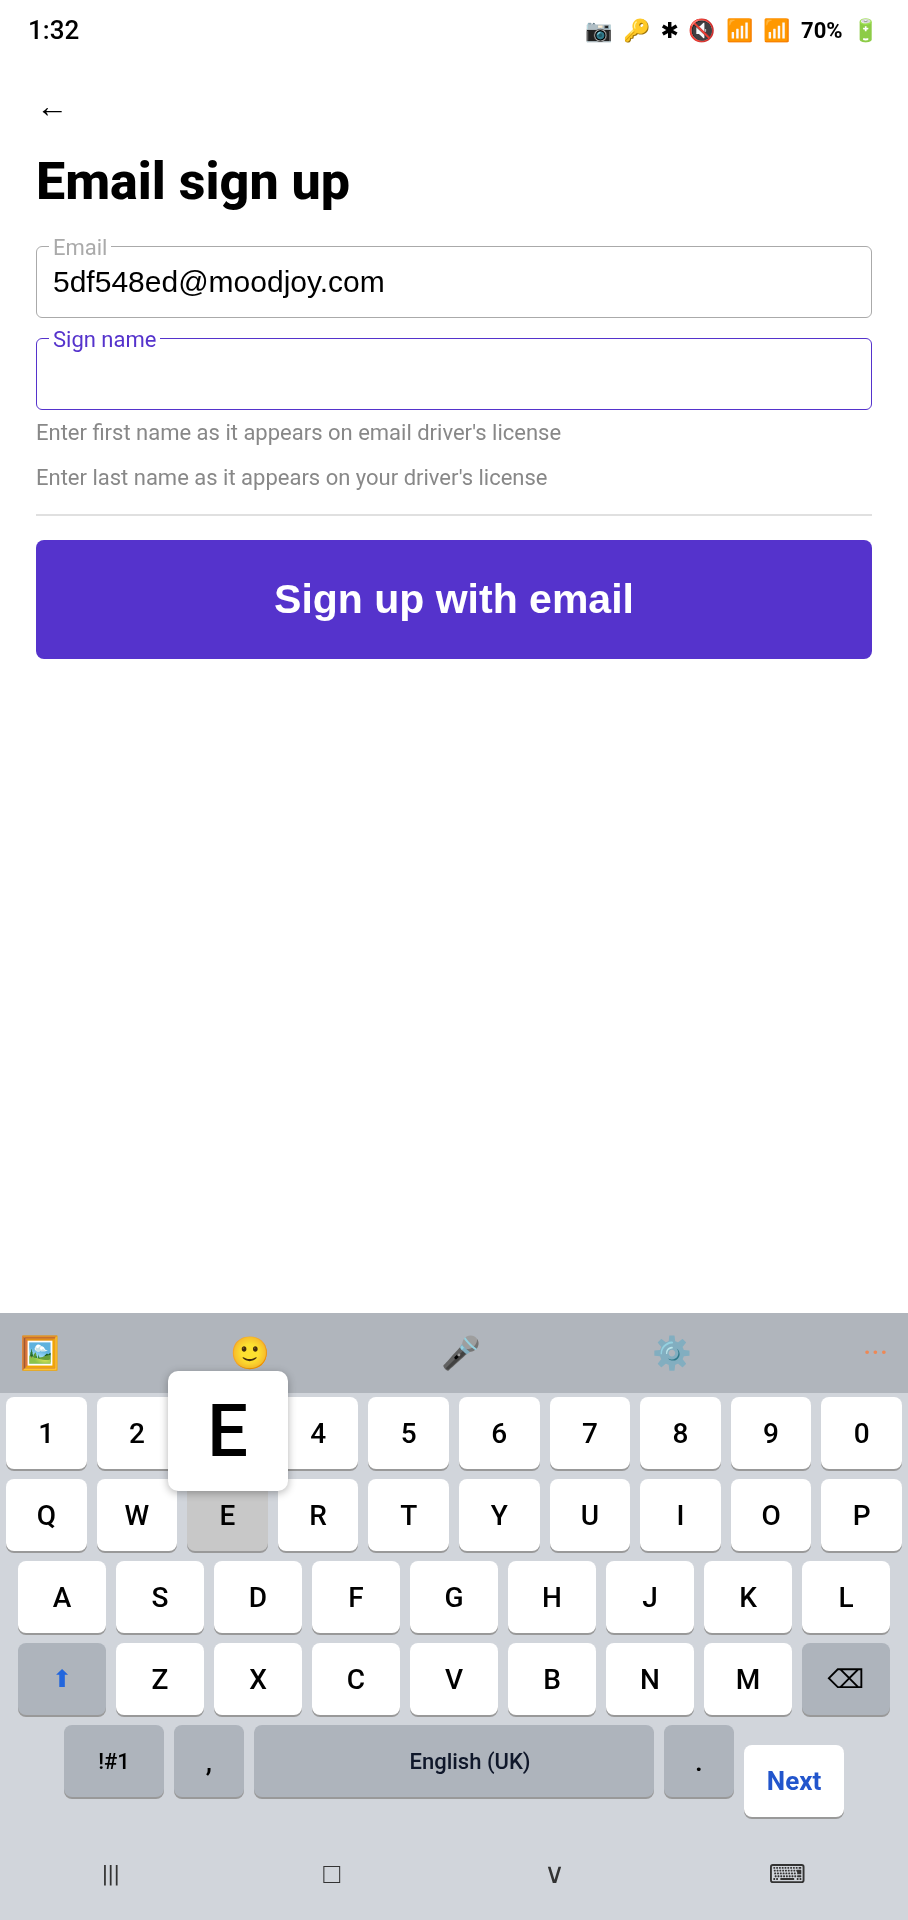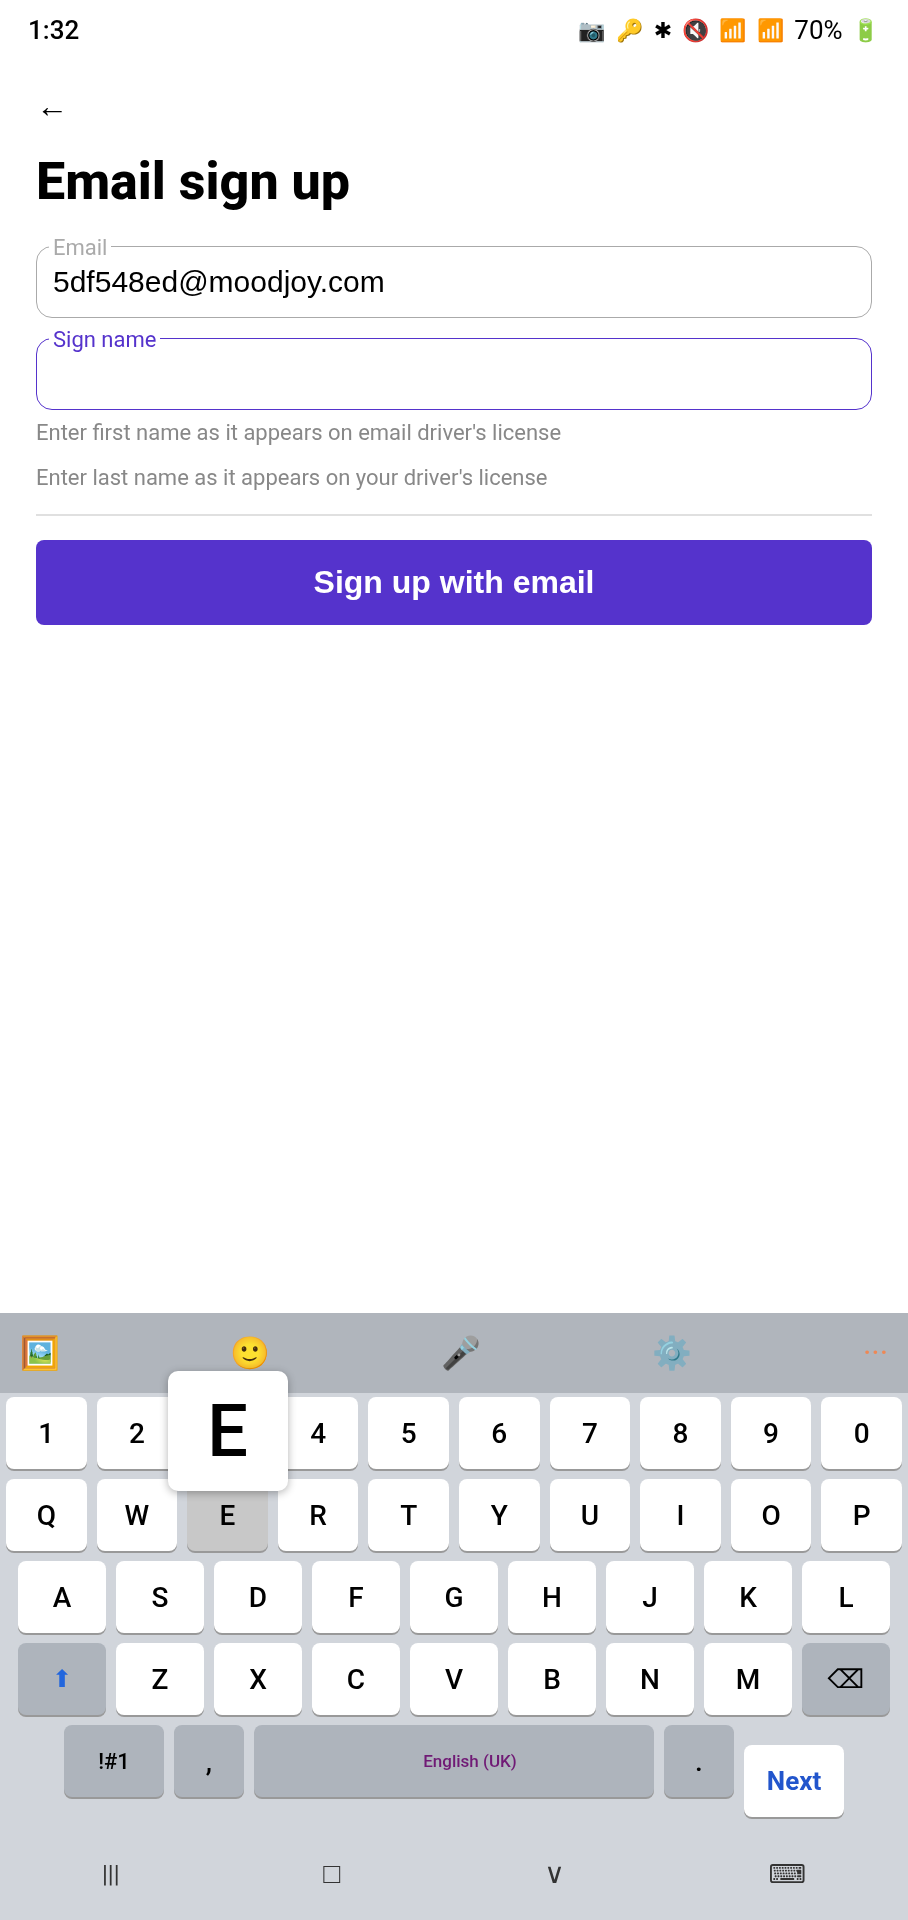--- a/index.html
+++ b/index.html
@@ -26,21 +26,21 @@
       font-weight: 500;
       color: #000;
     }
     .status-icons {
       display: flex;
       align-items: center;
       gap: 10px;
       font-size: 22px;
       color: #000;
     }
-    .battery-text { font-size: 26px; font-weight: 400; }
+    .battery-text { font-size: 22px; font-weight: 700; }
 
     
     .main-content {
       padding: 20px 36px 30px 36px;
       background: #fff;
     }
 
     .back-button {
       display: inline-flex;
       align-items: center;
@@ -64,21 +64,21 @@
     }
 
     
     .field-group {
       margin-bottom: 10px;
     }
 
     .field-wrapper {
       position: relative;
       border: 1.5px solid #aaa;
-      border-radius: 16px;
+      border-radius: 6px;
       padding: 10px 16px 10px 16px;
       margin-bottom: 0;
     }
     .field-wrapper.focused {
       border-color: #5533cc;
     }
     .field-label {
       position: absolute;
       top: -12px;
       left: 12px;
@@ -112,26 +112,26 @@
     .divider {
       height: 1.5px;
       background: #e0e0e0;
       margin: 24px 0;
     }
 
     
     .signup-button {
       display: block;
       width: 100%;
-      padding: 24px;
+      padding: 36px;
       background: #5533cc;
       color: #fff;
       border: none;
       border-radius: 8px;
-      font-size: 32px;
+      font-size: 41px;
       font-weight: 700;
       cursor: pointer;
       text-align: center;
       margin-top: 8px;
     }
 
     
     .keyboard-area {
       background: #d1d5db;
       width: 908px;
@@ -376,21 +376,21 @@
       <div class="key">V</div>
       <div class="key">B</div>
       <div class="key">N</div>
       <div class="key">M</div>
       <div class="key dark" style="font-size:26px;">⌫</div>
     </div>
 
     <div class="key-row">
       <div class="key dark special" style="min-width:100px; max-width:100px; font-size:22px;">!#1</div>
       <div class="key dark" style="min-width:70px; max-width:70px;">,</div>
-      <div class="key space dark" style="font-size:17px; color:#701a75;padding-left:32px;">English (UK)</div>
+      <div class="key space dark" style="font-size:22px; color:#0f172a;padding-left:32px;">English (UK)</div>
       <div class="key dark period" style="min-width:70px; max-width:70px;">.</div>
       <div class="key next-key" style="min-width:100px; max-width:100px;margin-top:20px;">Next</div>
     </div>
   </div>
 
   <div class="keyboard-bottom-bar">
     <span class="nav-btn nav-line">|||</span>
     <span class="nav-btn nav-square">□</span>
     <span class="nav-btn nav-down">∨</span>
     <span class="nav-btn nav-kb">⌨</span>

